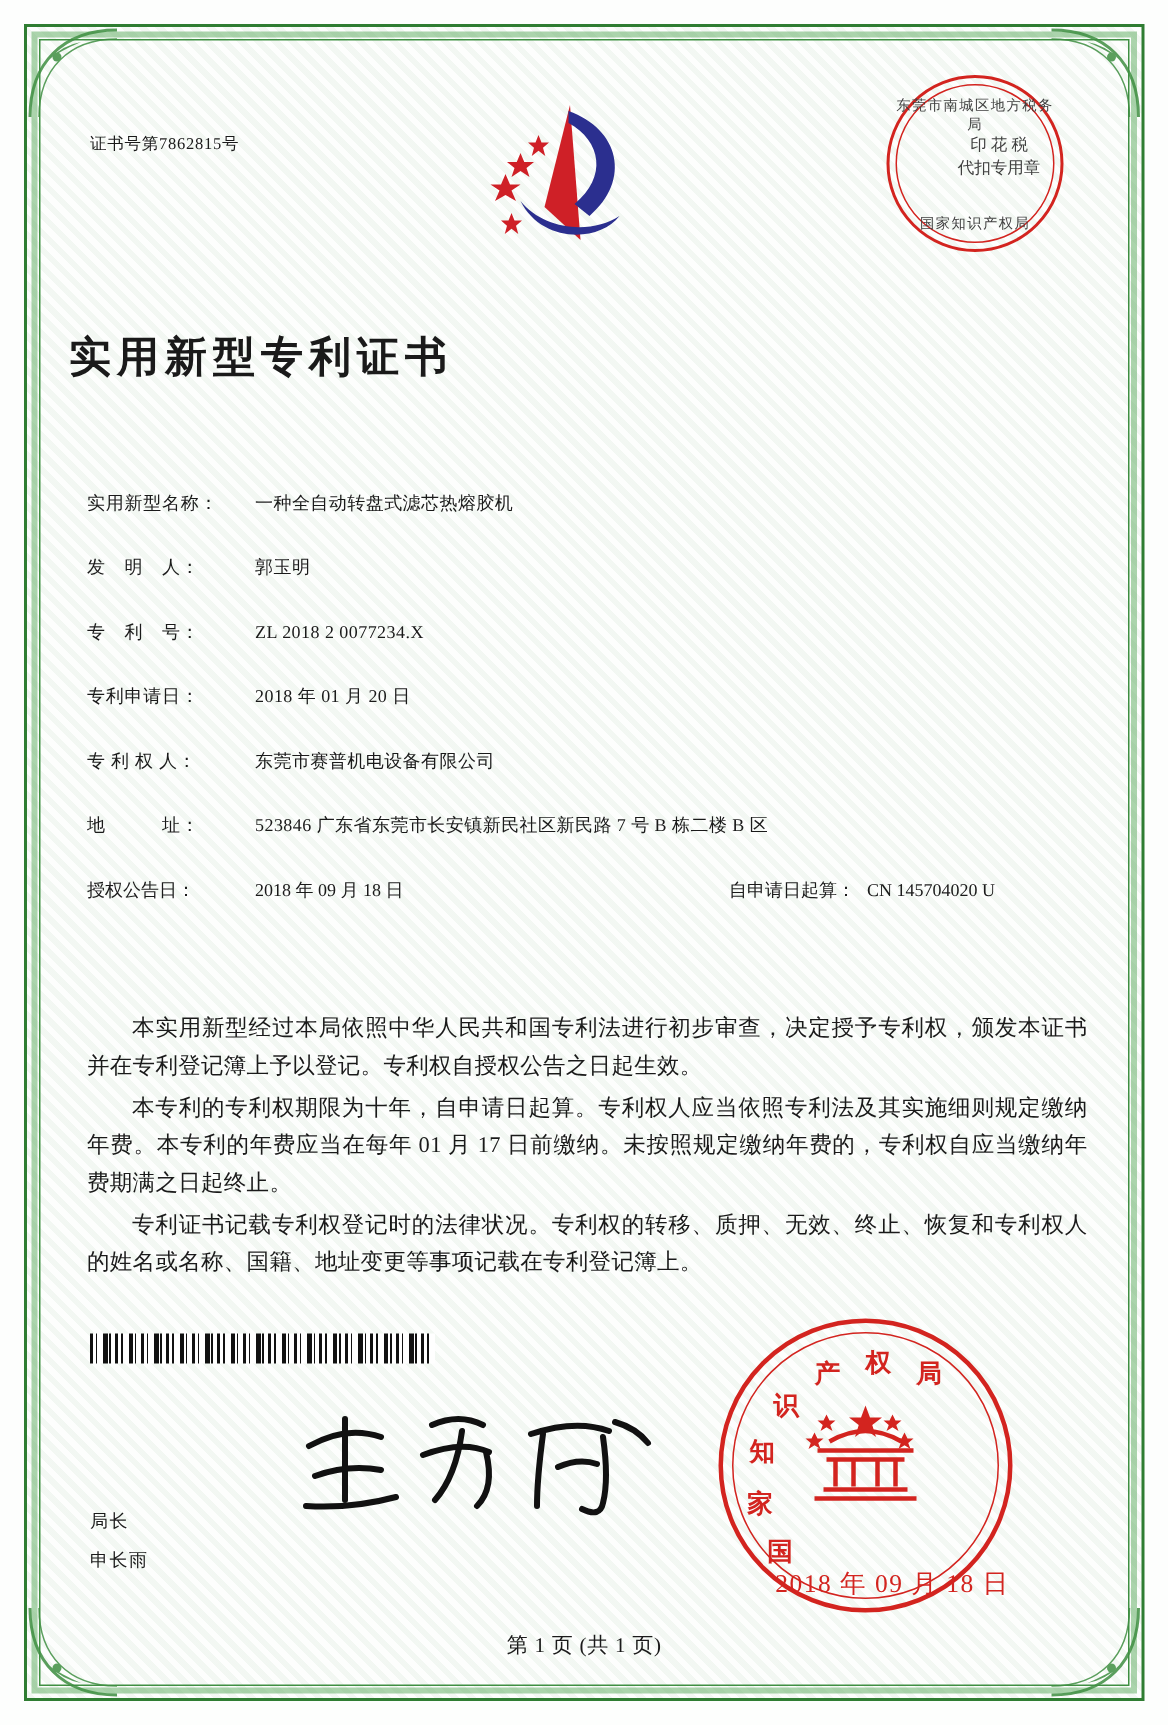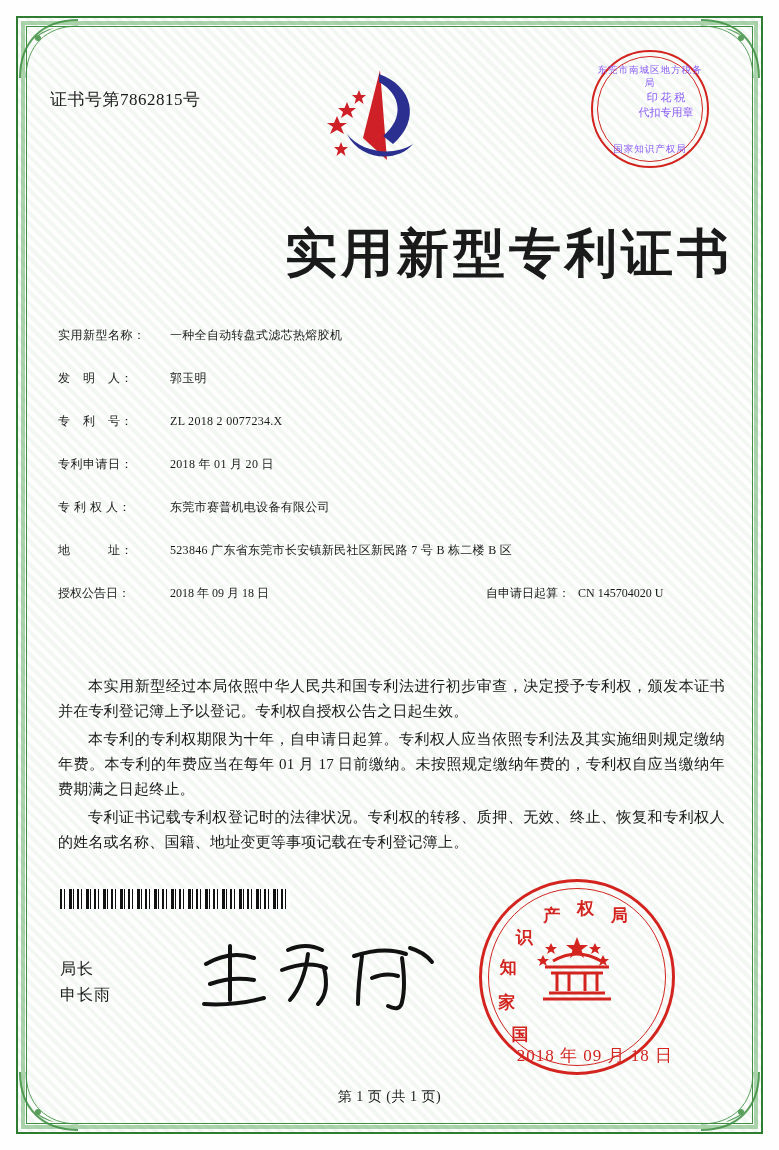--- a/index.html
+++ b/index.html
@@ -51,41 +51,41 @@
   .corner.br { right: 18px; bottom: 18px; transform: scale(-1,-1); }
 
   .content {
     position: absolute;
     left: 46px; top: 44px; right: 46px; bottom: 40px;
   }
 
   
   .cert-no {
     position: absolute;
-    left: 4px; top: 44px;
-    font-size: 17px;
+    left: 14px; top: 44px;
+    font-size: 11px;
     letter-spacing: .5px;
     font-family: "Liberation Serif", serif;
   }
 
   
   .logo {
     position: absolute;
     left: 271px; top: 20px;
     width: 120px; height: 110px;
   }
 
   
   .stamp-tax {
     position: absolute;
     right: 24px; top: 6px;
     width: 118px; height: 118px;
     border: 2.5px solid #d3241f;
     border-radius: 50%;
-    color: #8b5cf6;
+    color: #404040;
   }
   .stamp-tax .ring {
     position: absolute; inset: 4px;
     border: 1px solid #d3241f;
     border-radius: 50%;
   }
   .stamp-tax .arc-top,
   .stamp-tax .arc-bottom {
     position: absolute; left: 0; right: 0;
     text-align: center;
@@ -101,22 +101,22 @@
     font-size: 11px;
     line-height: 15px;
     font-family: Liberation Serif, serif;
     padding-left: 32px;
   }
 
   
   .title {
     position: absolute;
     left: 0; right: 0; top: 175px;
-    text-align: right;
-    font-size: 52px;
+    text-align: left;
+    font-size: 28px;
     font-weight: bold;
     letter-spacing: 4px;
     font-family: "Liberation Serif", "DejaVu Serif", serif;
   }
 
   
   .fields {
     position: absolute;
     left: 12px; right: 0; top: 280px;
     font-size: 12px;
@@ -176,22 +176,22 @@
     background: repeating-linear-gradient(
       to right,
       #111 0 2px, #fff 2px 4px, #111 4px 5px, #fff 5px 9px,
       #111 9px 12px, #fff 12px 13px, #111 13px 14px, #fff 14px 17px
     );
   }
 
   
   .sig-label {
     position: absolute;
-    left: 14px; top: 912px;
-    font-size: 16px;
+    left: 14px; top: 957px;
+    font-size: 12px;
     line-height: 26px;
     letter-spacing: 1px;
   }
   .signature {
     position: absolute;
     left: 150px; top: 890px;
     width: 250px; height: 80px;
     color: #111;
   }
 

